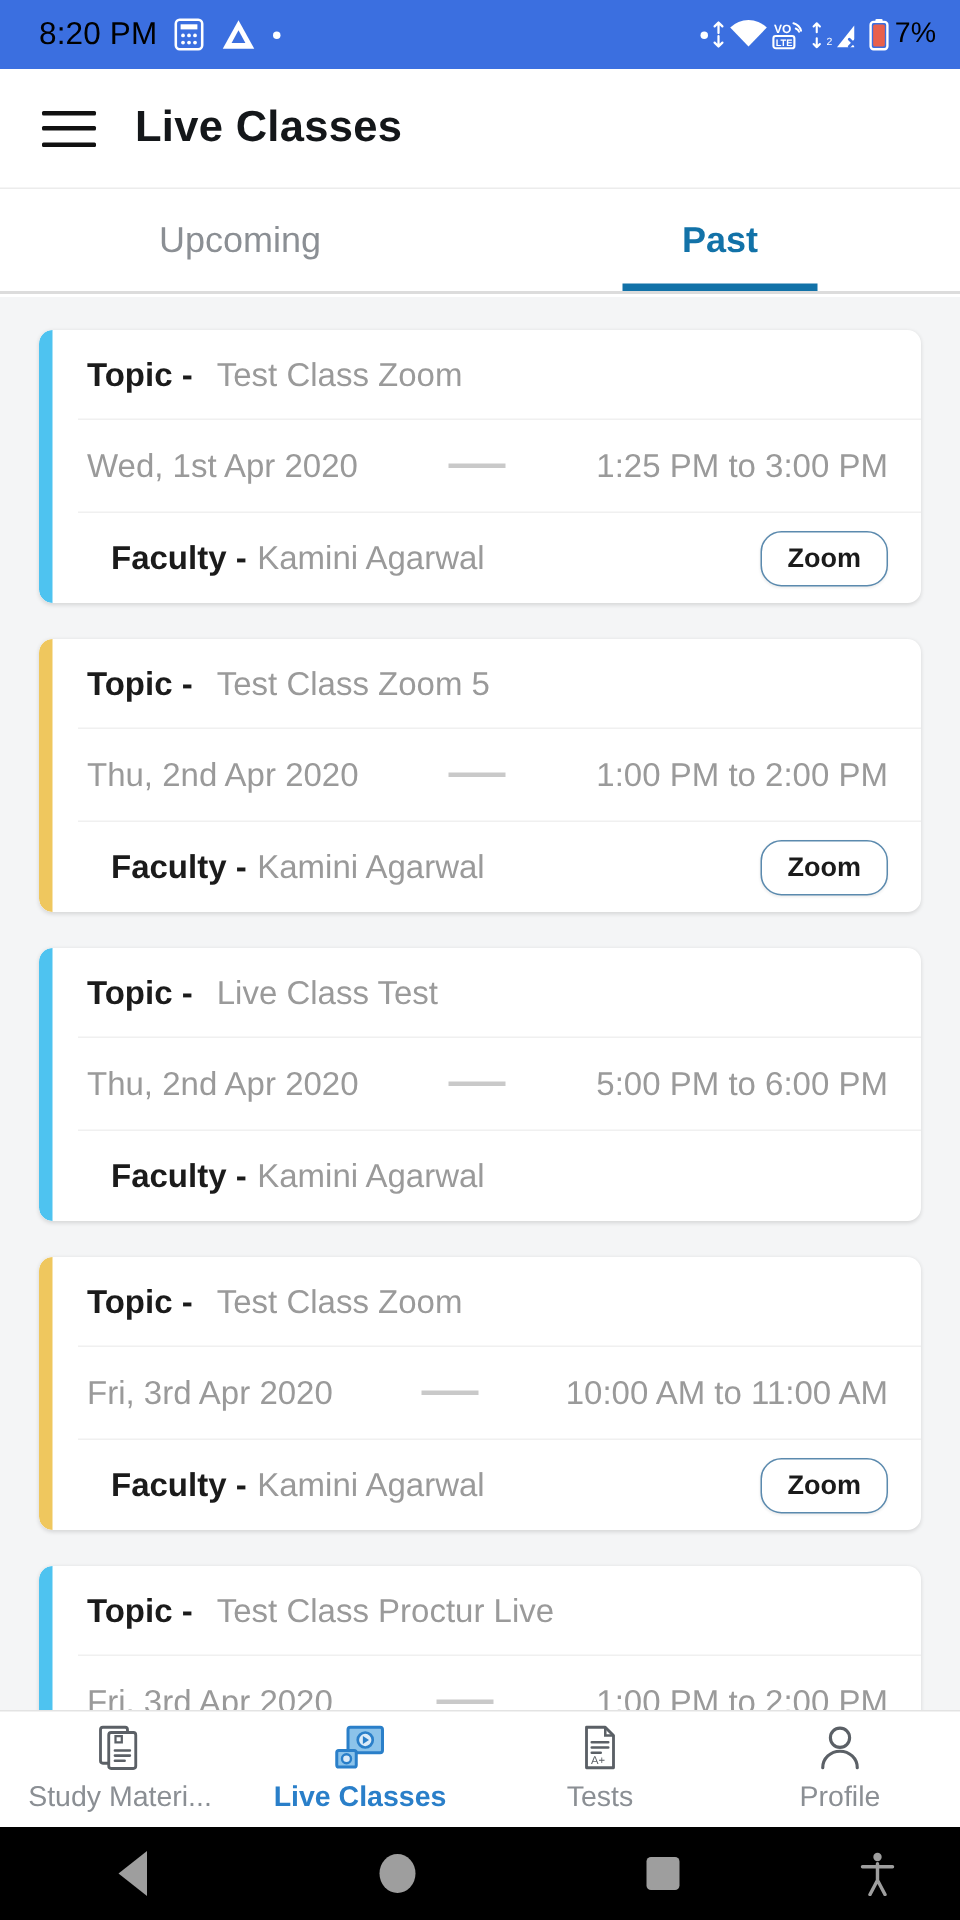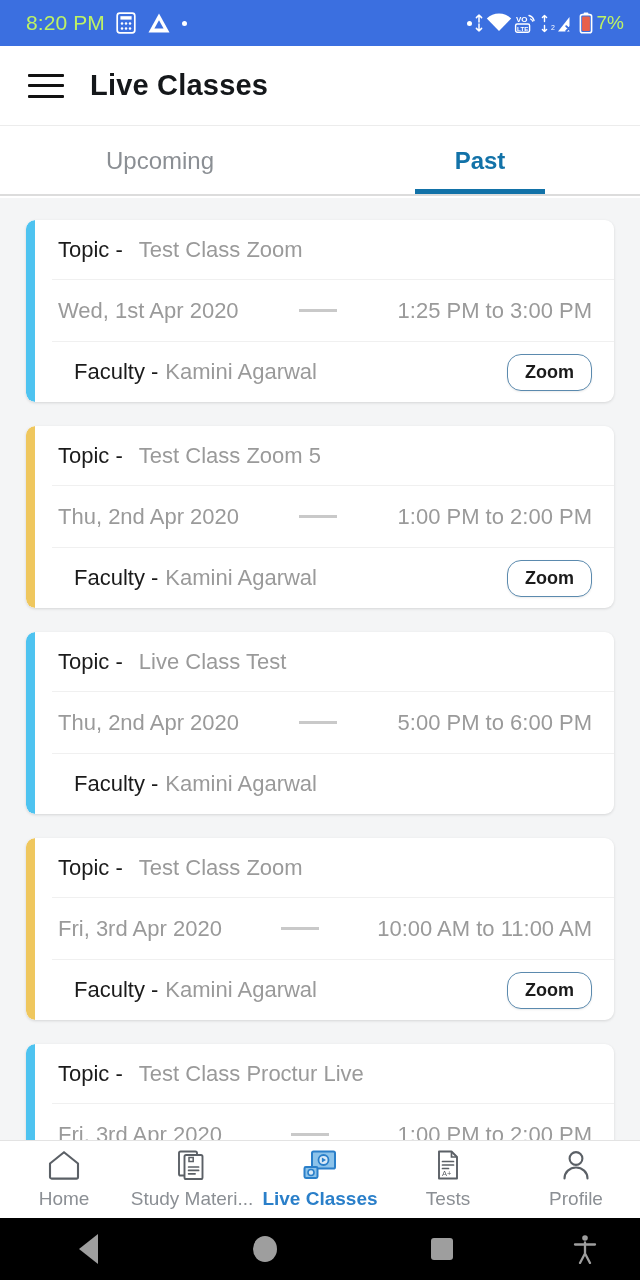--- a/index.html
+++ b/index.html
@@ -7,21 +7,21 @@
     width:640px; height:1280px; overflow:hidden;
     font-family:"Liberation Sans", sans-serif;
     background:#ffffff;
   }
   #app { position:relative; width:640px; height:1280px; }
 
   
   .statusbar{
     height:46px; background:#3B6FE0;
     display:flex; align-items:center; justify-content:space-between;
-    padding:0 16px 0 26px; color:#bef264;
+    padding:0 16px 0 26px; color:#000000;
   }
   .sb-left, .sb-right{ display:flex; align-items:center; gap:11px; }
   .sb-time{ font-size:21px; font-weight:500; letter-spacing:.1px; }
   .sb-right{ gap:2px; }
   .sb-pct{ font-size:19px; font-weight:500; margin-left:2px; }
   .ic{ display:block; }
   .dot-sm{ width:5px; height:5px; border-radius:50%; background:#fff; }
 
   
   .appbar{
@@ -68,21 +68,21 @@
     height:60px; display:flex; align-items:center; gap:12px;
     border-bottom:1px solid #f0f0f0;
   }
   .row-time{
     height:62px; display:flex; align-items:center;
     border-bottom:1px solid #f0f0f0;
   }
   .row-fac{
     height:60px; display:flex; align-items:center; justify-content:space-between;margin-left:16px;
   }
-  .lbl{ font-size:22px; font-weight:400; color:#1b1b1b; white-space:nowrap; }
+  .lbl{ font-size:22px; font-weight:700; color:#1b1b1b; white-space:nowrap; }
   .val{ font-size:22px; color:#9a9a9a; white-space:nowrap; }
   .val-topic{ margin-left:4px; }
   .date{ font-size:22px; color:#9a9a9a; flex:0 0 auto; }
   .dash{
     flex:1 1 auto; display:flex; align-items:center; justify-content:center;
   }
   .dash i{ display:block; width:38px; height:3px; background:#c9c9c9; }
   .time{ font-size:22px; color:#9a9a9a; flex:0 0 auto; text-align:right; }
   .fac-wrap{ display:flex; align-items:center; gap:7px; }
   .zoom-btn{
@@ -322,28 +322,20 @@
         </span>
       </div>
     </div>
 
   </div>
 
   <div class="bottomnav">
     <div class="nav-item">
       <span>
         <svg class="ic" width="34" height="32" viewBox="0 0 34 32">
-            <path d="M3 14.5 17 3.2l14 11.3V28a1.6 1.6 0 0 1-1.6 1.6H4.6A1.6 1.6 0 0 1 3 28Z" fill="none" stroke="#5b6066" stroke-width="2.1" stroke-linejoin="round"></path>
-          </svg>
-      </span>
-      <span class="nav-label">Home</span>
-    </div>
-    <div class="nav-item">
-      <span>
-        <svg class="ic" width="34" height="32" viewBox="0 0 34 32">
             <rect x="4" y="2.5" width="18" height="24" rx="1.6" fill="none" stroke="#5b6066" stroke-width="1.9"></rect>
             <rect x="9.5" y="6" width="18" height="24" rx="1.6" fill="#fff" stroke="#5b6066" stroke-width="1.9"></rect>
             <path d="M14 8.4h4.2v4.2H14Z" fill="none" stroke="#5b6066" stroke-width="1.5"></path>
             <path d="M13.6 18h10M13.6 21.4h10M13.6 24.8h6.5" stroke="#5b6066" stroke-width="1.7" stroke-linecap="round"></path>
           </svg>
       </span>
       <span class="nav-label">Study Materi...</span>
     </div>
     <div class="nav-item active">
       <span>

